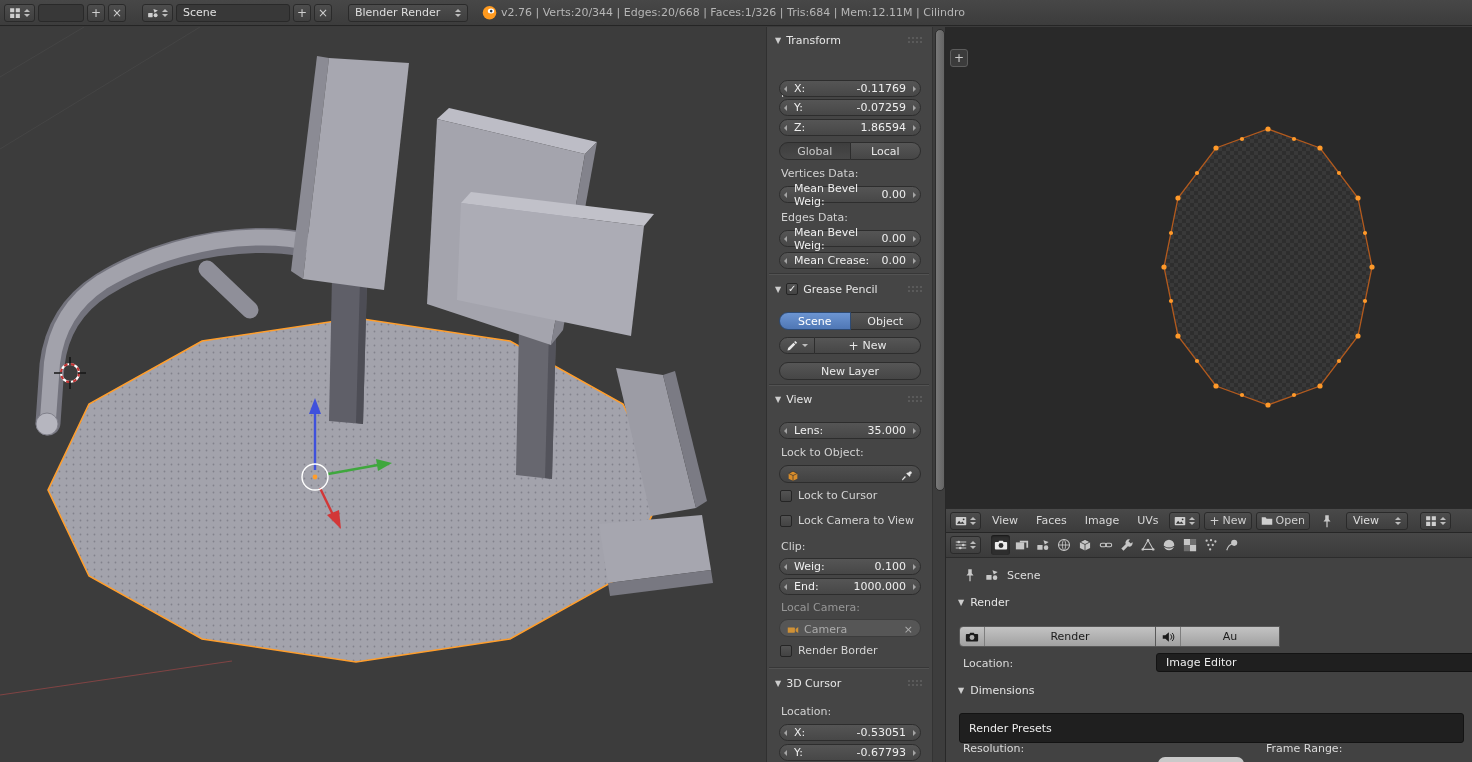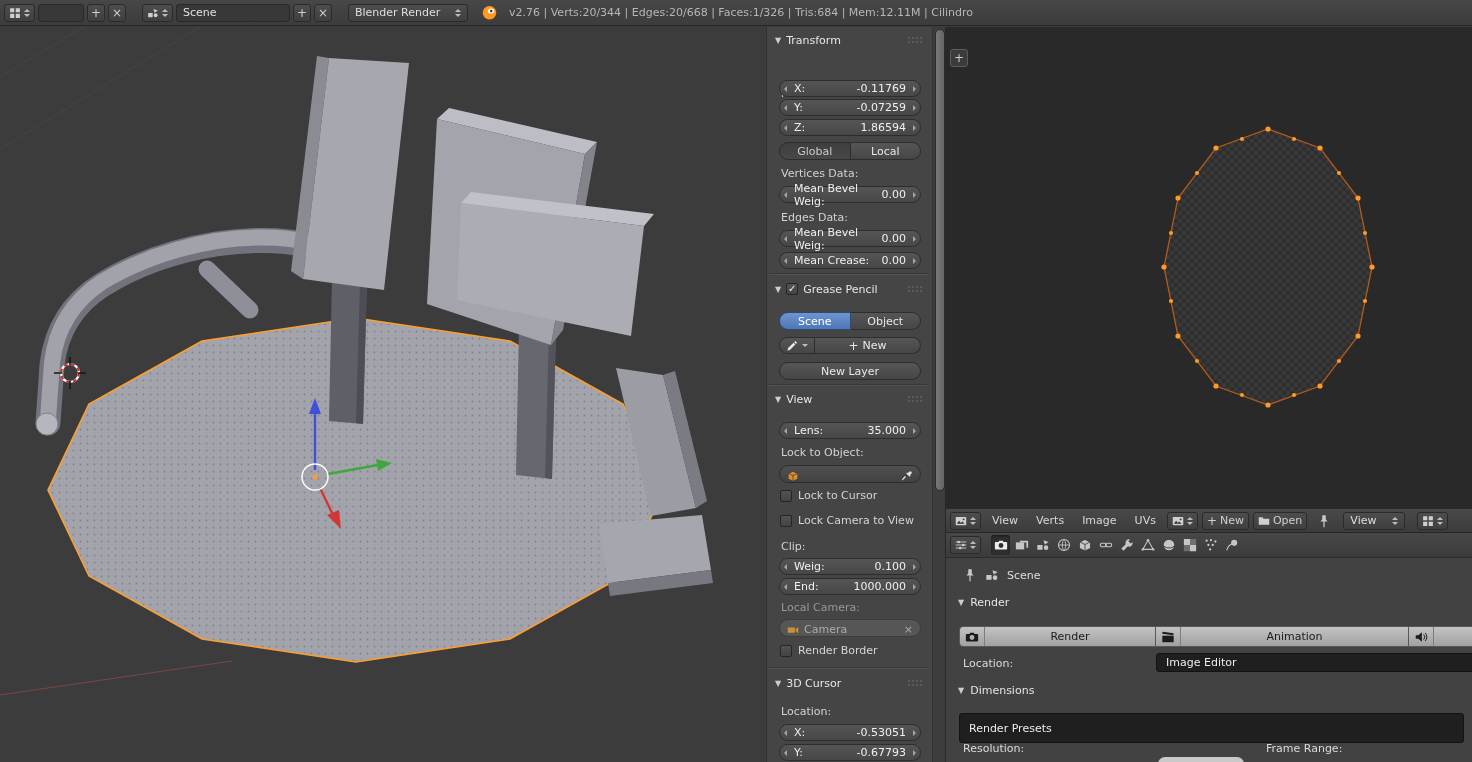--- a/index.html
+++ b/index.html
@@ -18,21 +18,21 @@
         color:#cfcfcf;padding:0 4px;box-sizing:border-box}
   .hbtn.sq{width:18px;padding:0;font-size:12px}
   .hfield{height:18px;width:46px;background:#383838;border:1px solid #292929;border-radius:3px;
           box-sizing:border-box;display:flex;align-items:center;padding:0 6px;color:#e0e0e0}
   .hfield.wide{width:114px}
   .hsp{width:10px}
   .hdrop{height:18px;width:120px;display:flex;align-items:center;justify-content:space-between;
          background:linear-gradient(#4d4d4d,#3f3f3f);border:1px solid #2a2a2a;border-radius:3px;
          padding:0 6px;box-sizing:border-box;color:#dedede}
   .blogo{width:17px;height:17px;margin-left:10px}
-  .hstats{color:#b6b6b6;margin-left:8px;white-space:nowrap}
+  .hstats{color:#b6b6b6;white-space:nowrap}
   .ud{display:flex;flex-direction:column;gap:2px}
   .ud i{display:block;width:0;height:0;border-left:3px solid transparent;border-right:3px solid transparent}
   .ud .u{border-bottom:3.5px solid #bdbdbd}
   .ud .d{border-top:3.5px solid #bdbdbd}
 
   
   #viewport3d{position:absolute;left:0;top:27px;width:766px;height:735px;background:#3c3c3c;overflow:hidden}
 
   
   #npanel{position:absolute;left:766px;top:27px;width:166px;height:735px;background:#454545;
@@ -486,21 +486,21 @@
     <div class="hbtn">
         <svg class="ic12">
           <use href="#i-image"></use>
         </svg>
         <span class="ud">
           <i class="u"></i>
           <i class="d"></i>
         </span>
       </div>
     <span class="menu">View</span>
-    <span class="menu">Verts</span>
+    <span class="menu">Faces</span>
     <span class="menu">Image</span>
     <span class="menu">UVs</span>
     <div class="hbtn">
         <svg class="ic12">
           <use href="#i-image"></use>
         </svg>
         <span class="ud">
           <i class="u"></i>
           <i class="d"></i>
         </span>
@@ -625,28 +625,20 @@
       </div>
     <div class="lbtnbar">
       <div class="lbtn" style="width:197px">
           <span class="lic">
             <svg class="ic">
               <use href="#i-cam"></use>
             </svg>
           </span>
           <span class="llb">Render</span>
         </div>
-      <div class="lbtn" style="width:253px">
-          <span class="lic">
-            <svg class="ic">
-              <use href="#i-clapper"></use>
-            </svg>
-          </span>
-          <span class="llb">Animation</span>
-        </div>
       <div class="lbtn" style="width:124px">
           <span class="lic">
             <svg class="ic">
               <use href="#i-speaker"></use>
             </svg>
           </span>
           <span class="llb">Au</span>
         </div>
     </div>
     <div class="plabel" style="left:17px;top:99px">Location:</div>

